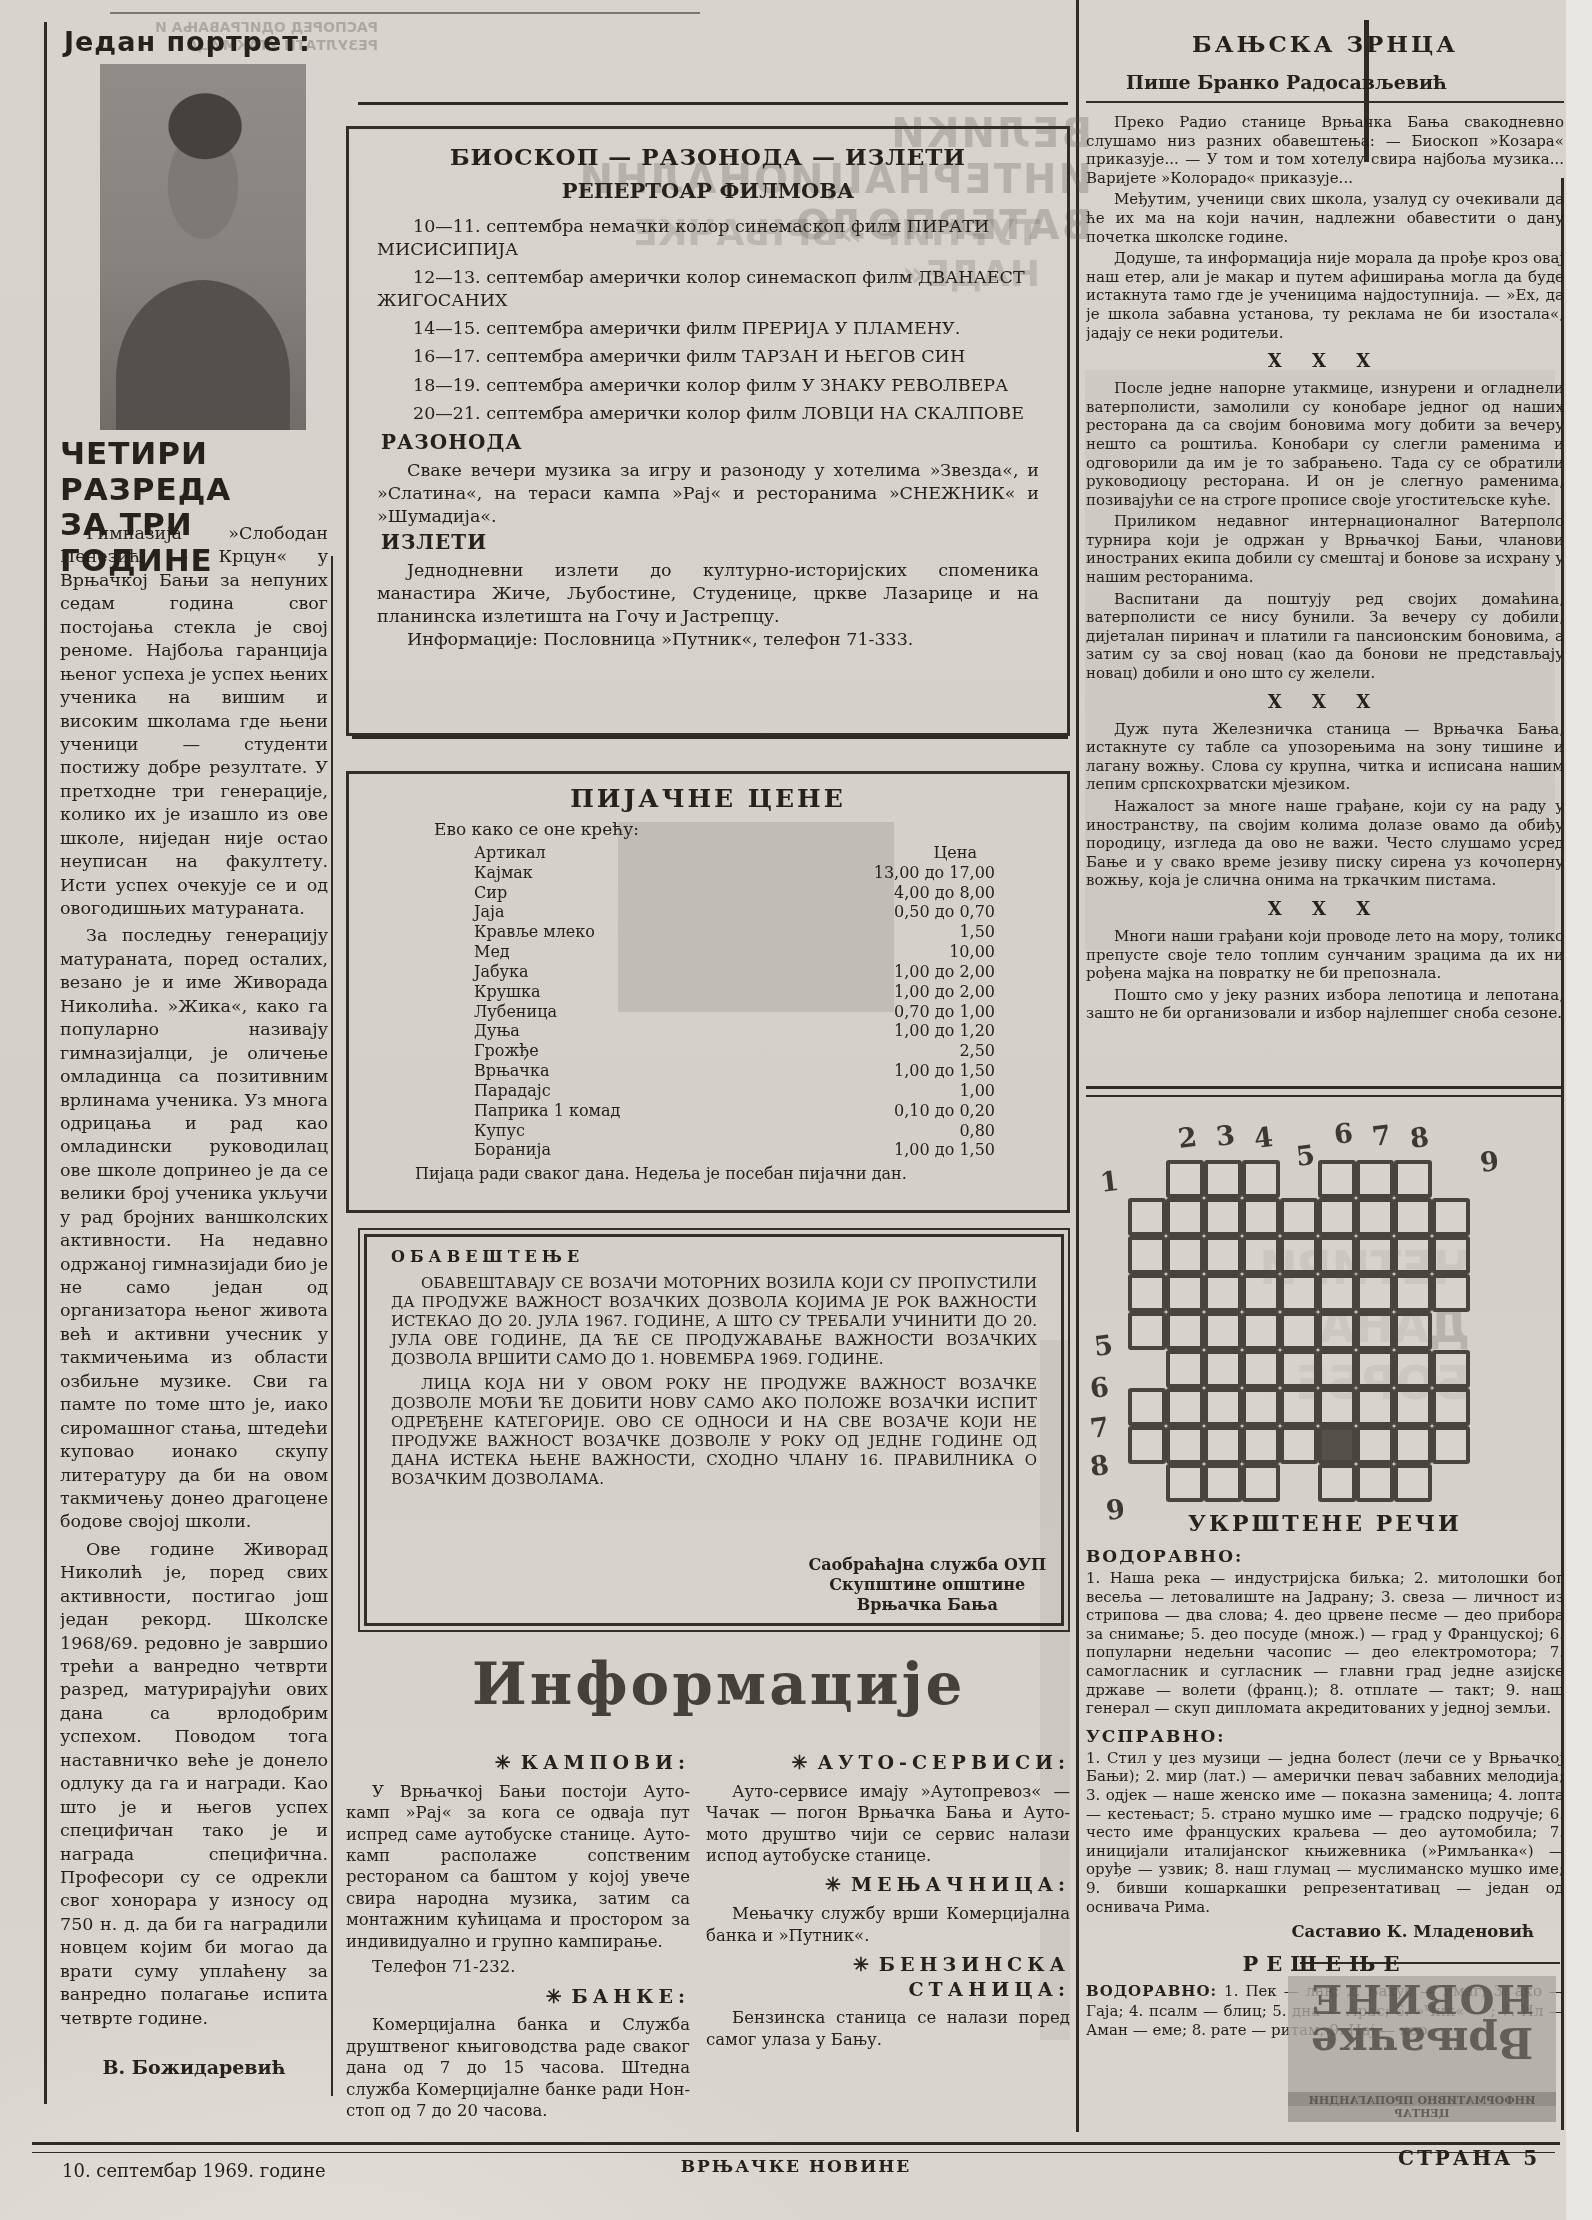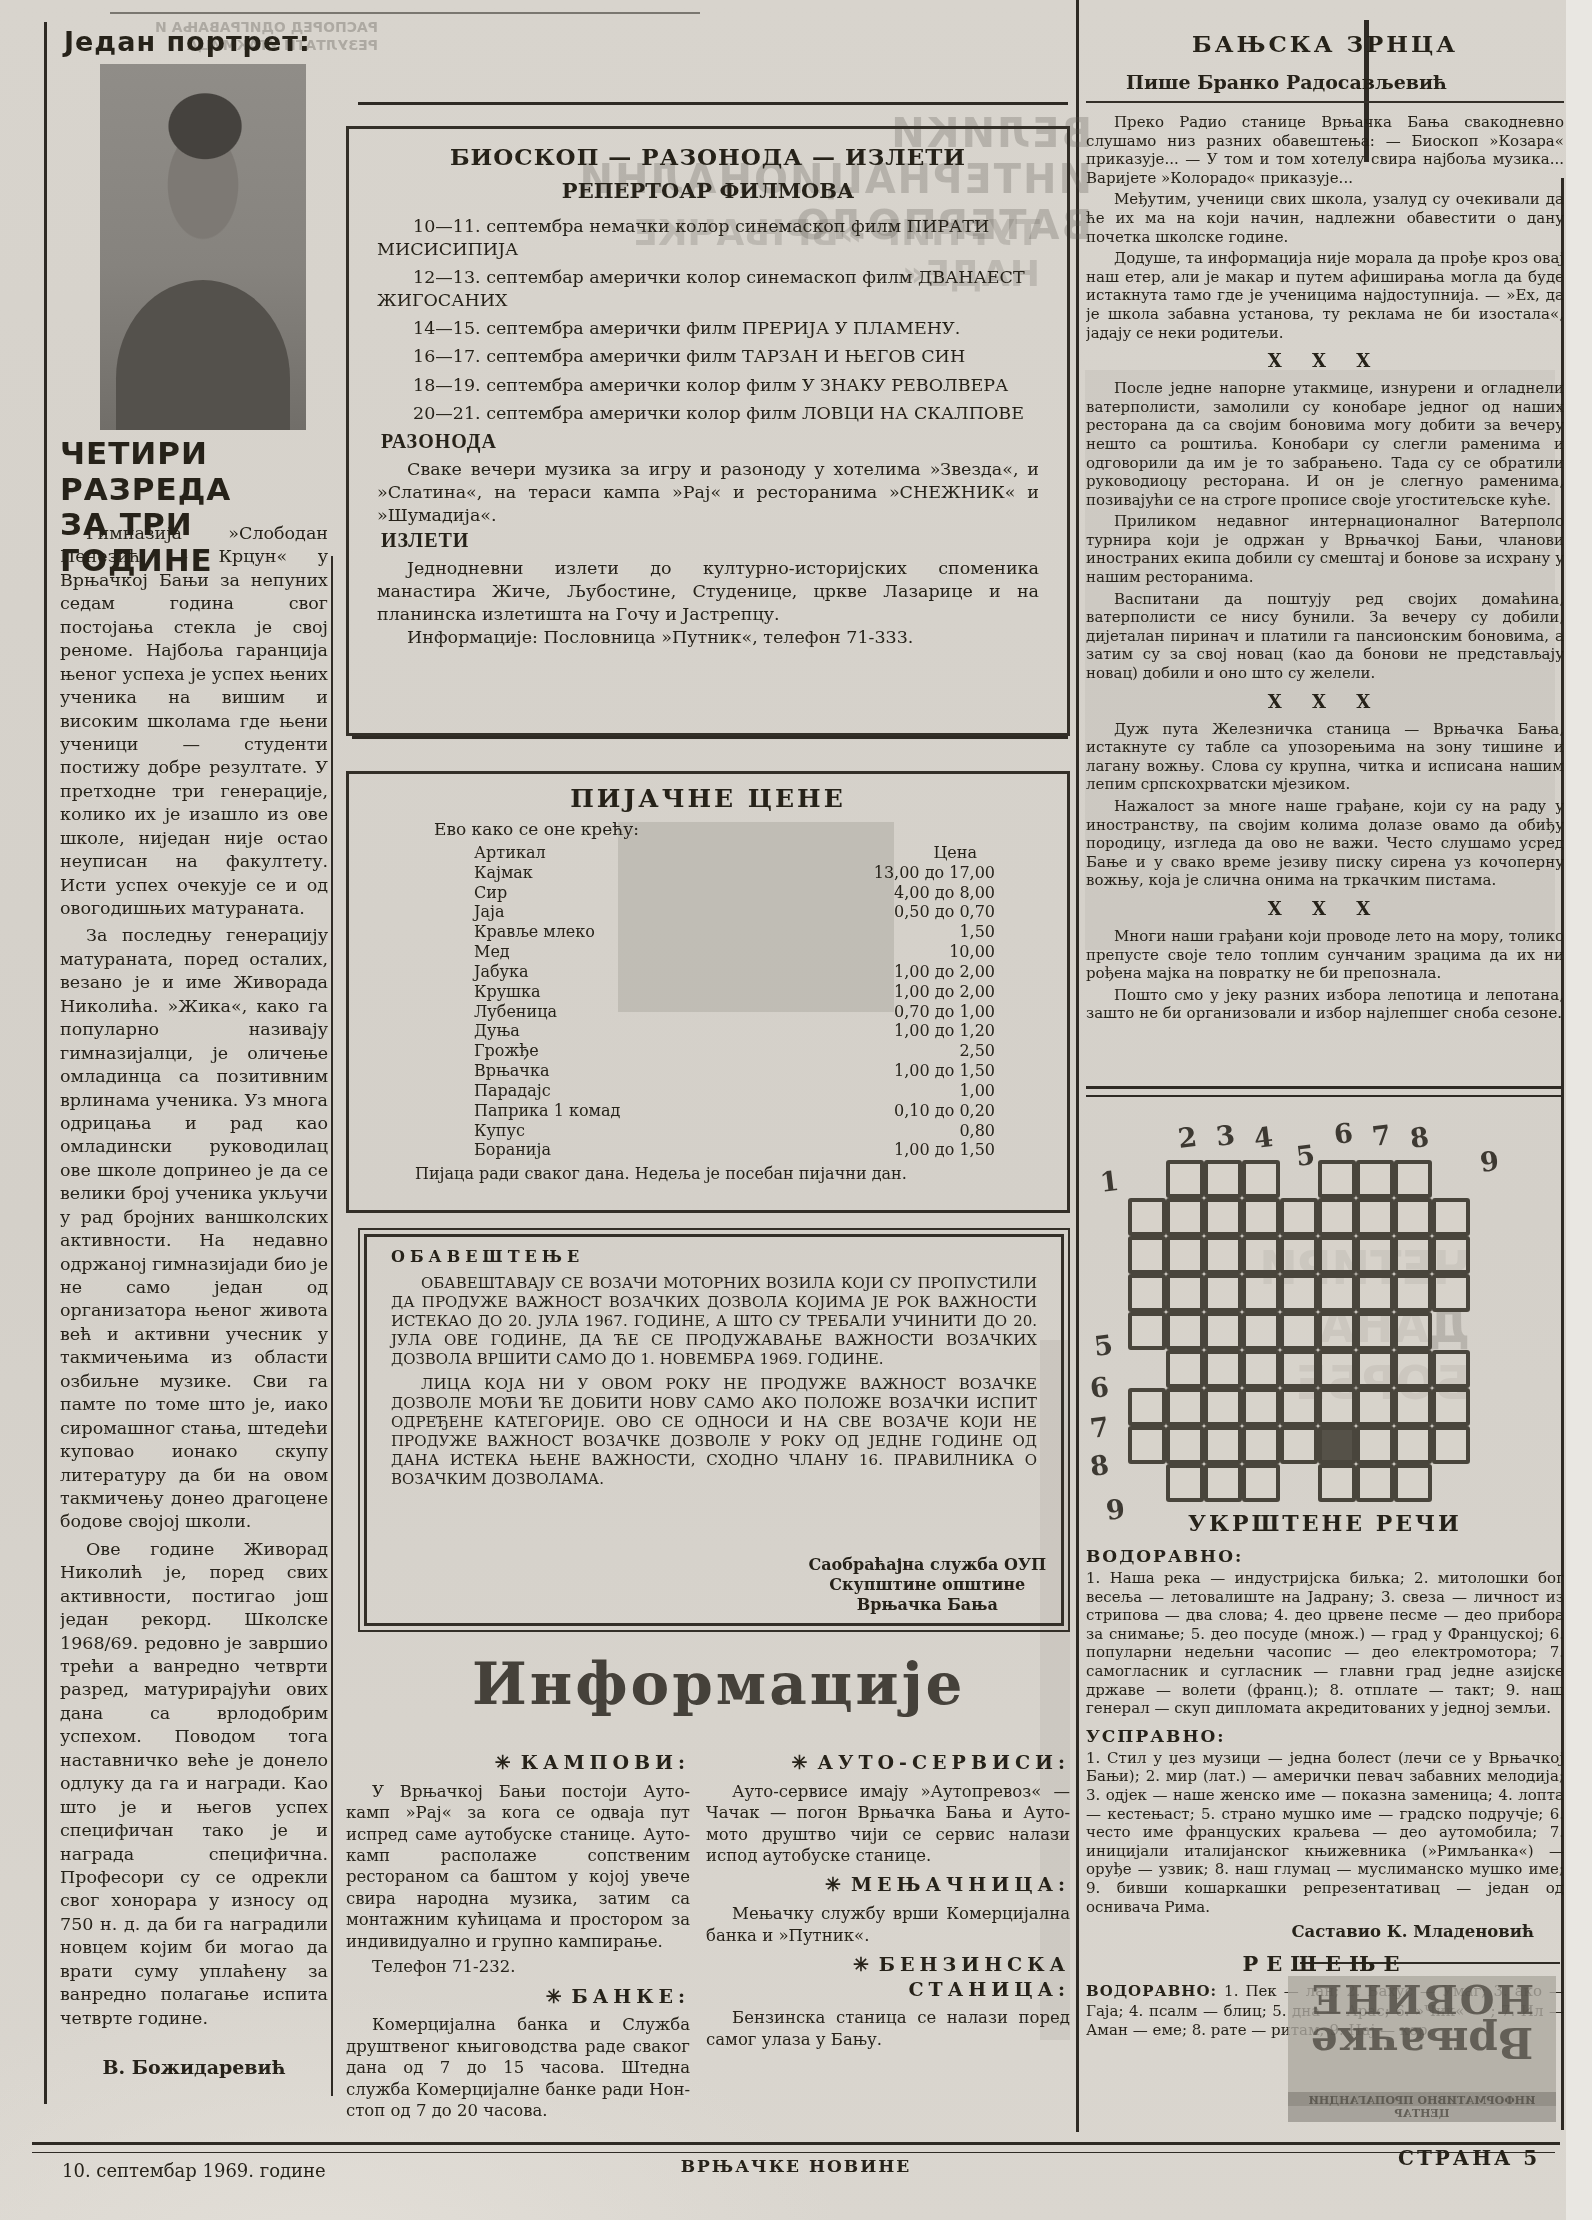--- a/index.html
+++ b/index.html
@@ -33,21 +33,21 @@
     font-size:17.5px;line-height:1.34;text-align:justify;}
   #left-body p{text-indent:26px;margin-bottom:4px;}
   #left-byline{left:60px;top:2056px;width:268px;text-align:center;font-weight:bold;font-size:19px;}
 
   
   #cinema{left:346px;top:126px;width:724px;height:610px;border:3px solid #332f28;
     padding:14px 28px;box-sizing:border-box;overflow:hidden;}
   #cinema .title{text-align:center;font-size:23px;font-weight:bold;letter-spacing:1px;margin-bottom:8px;}
   #cinema .subtitle{text-align:center;font-size:21px;font-weight:bold;margin-bottom:12px;}
   #cinema p.film{font-size:17.5px;line-height:1.32;text-indent:36px;margin-bottom:5px;}
-  #cinema .sect{font-size:20px;font-weight:bold;margin:2px 0 5px 4px;letter-spacing:1px;font-family:Liberation Serif, serif;}
+  #cinema .sect{font-size:20px;font-weight:bold;margin:2px 0 5px 4px;letter-spacing:1px;}
   #cinema .body{font-size:17.5px;line-height:1.32;text-align:justify;text-indent:30px;}
 
   
   #market{left:346px;top:771px;width:724px;height:442px;border:3px solid #332f28;
     padding:10px 30px;box-sizing:border-box;overflow:hidden;}
   #market .title{text-align:center;font-size:25px;font-weight:bold;letter-spacing:3px;margin-bottom:6px;}
   #market .intro{font-size:17px;margin:0 0 4px 55px;}
   .mrow{display:flex;font-size:16px;line-height:1.24;}
   .mrow .mitem{flex:1;padding-left:95px;}
   .mrow .mprice{width:220px;text-align:right;padding-right:42px;}

